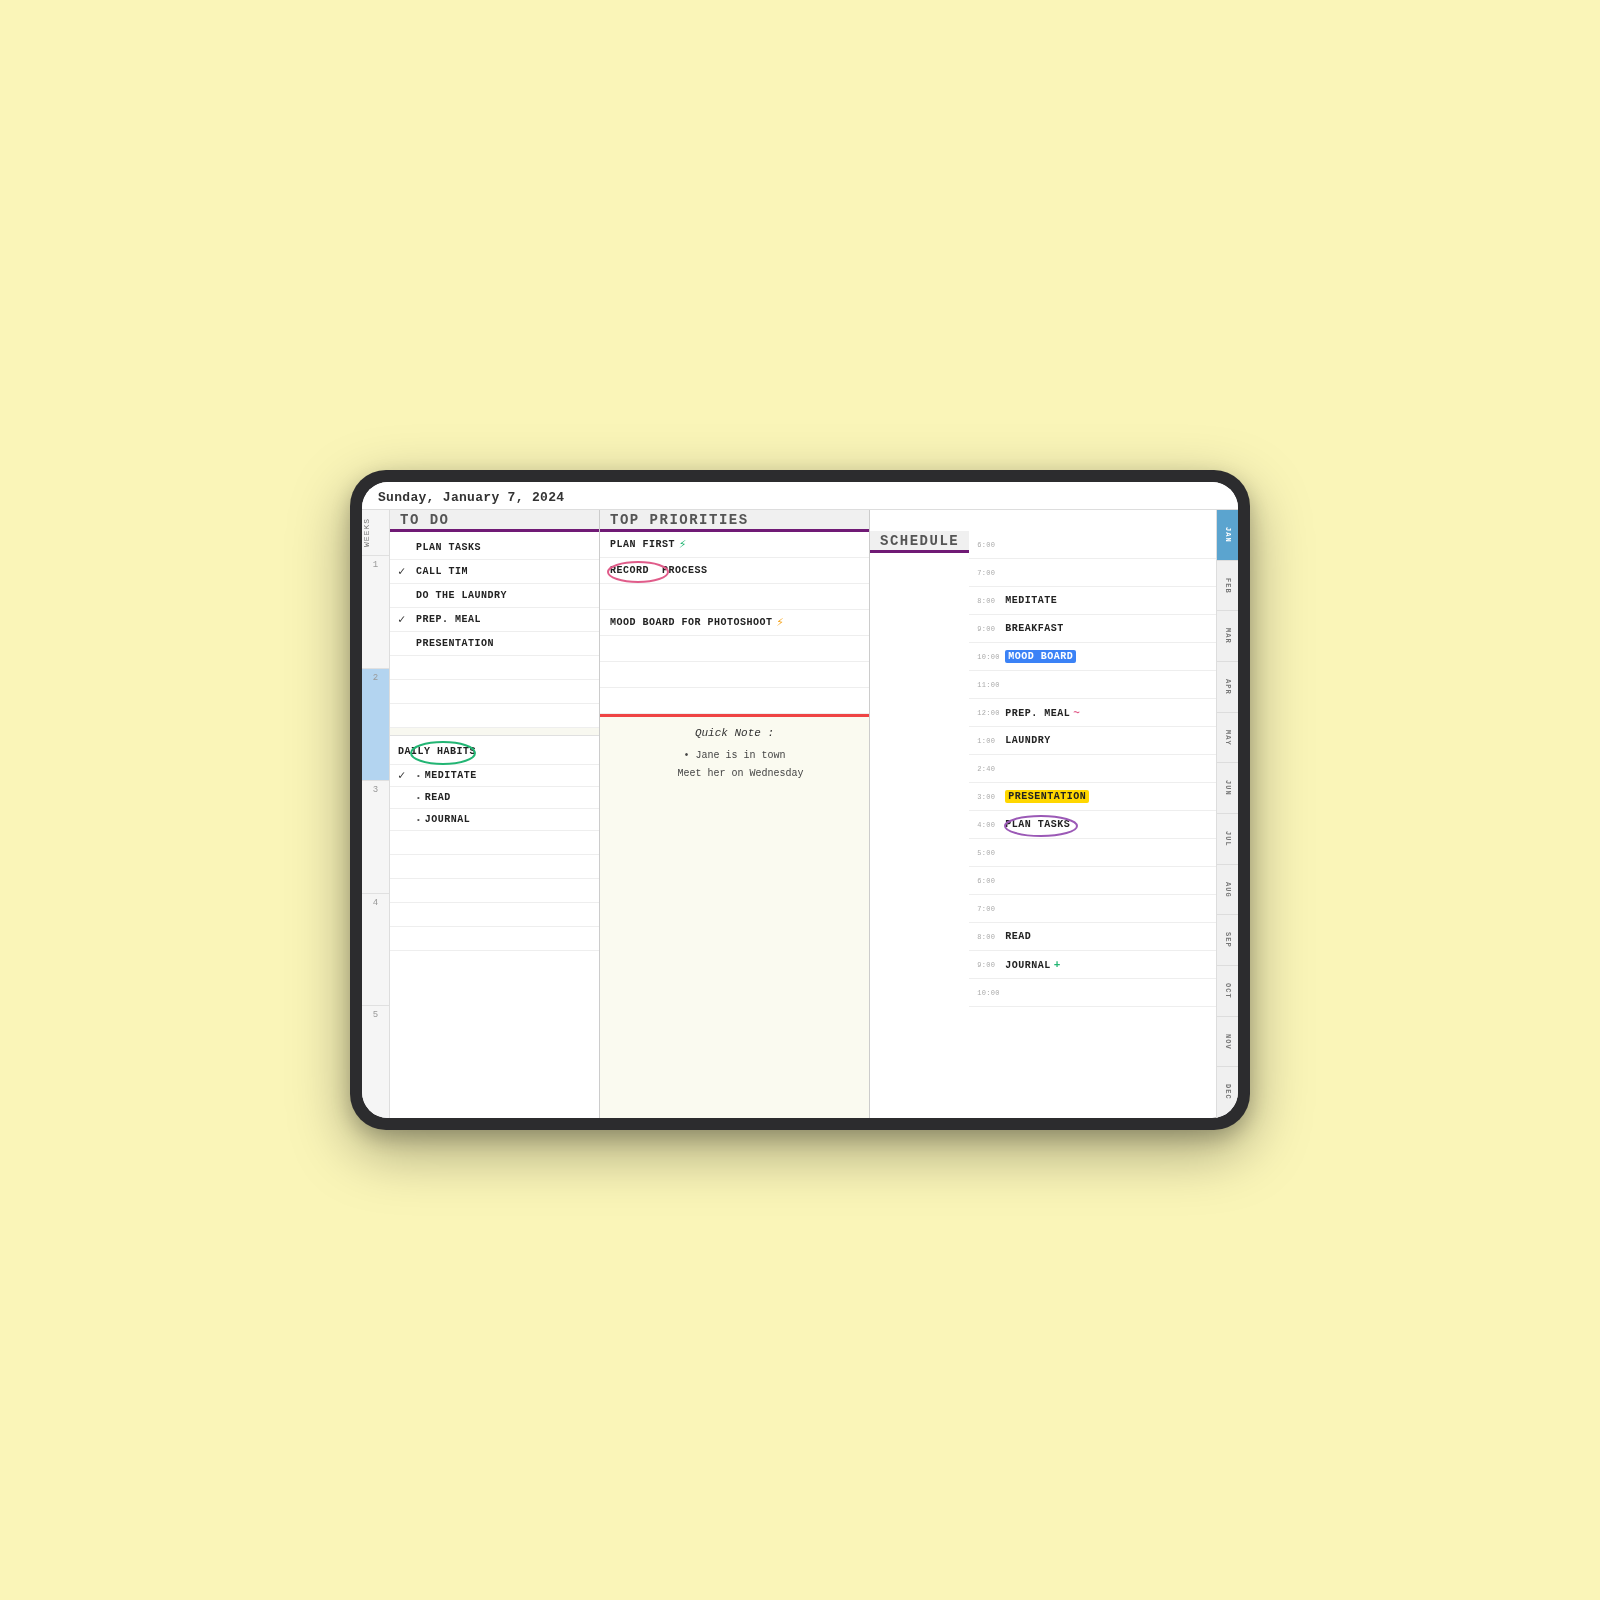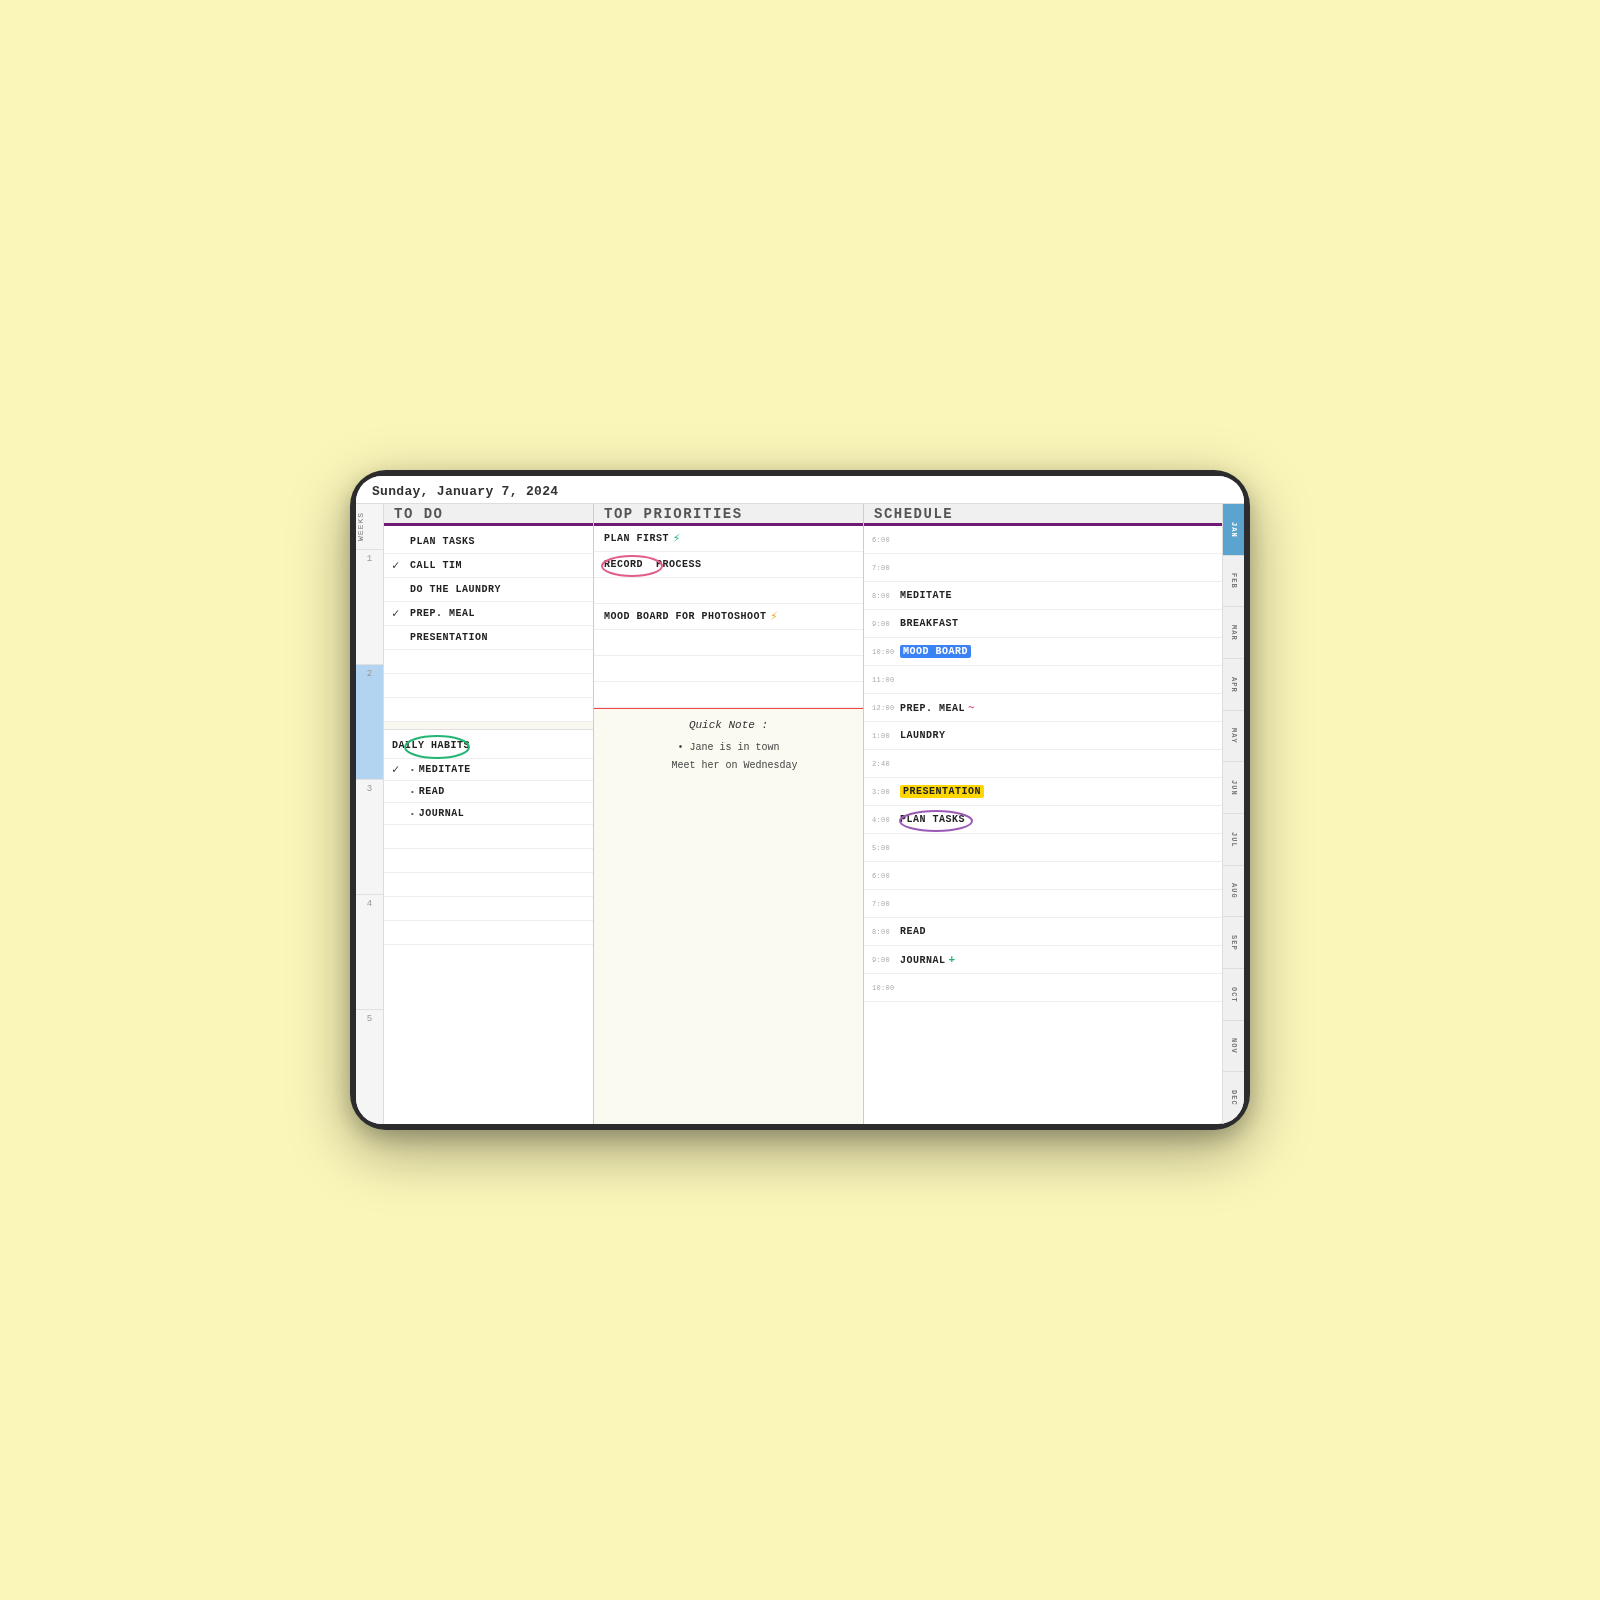--- a/index.html
+++ b/index.html
@@ -12,21 +12,21 @@
       align-items: center;
       justify-content: center;
       font-family: 'Courier New', monospace;
     }
 
     .tablet-outer {
       width: 900px;
       height: 660px;
       background: #2c2c2e;
       border-radius: 36px;
-      padding: 6px;
+      padding: 12px;
       box-shadow: 0 20px 60px rgba(0,0,0,0.35), 0 8px 20px rgba(0,0,0,0.2);
       position: relative;
     }
 
     .tablet-inner {
       width: 100%;
       height: 100%;
       background: #ffffff;
       border-radius: 26px;
       overflow: hidden;
@@ -119,21 +119,21 @@
       display: flex;
       flex-direction: column;
       flex-shrink: 0;
       text-align: center;
     }
 
     
     .schedule-column {
       flex: 1;
       display: flex;
-      flex-direction: column;
+      margin-top: 21px;
     }
 
     .col-header {
       background: #f0f0f0;
       padding: 4px 10px;
       font-size: 14px;
       font-weight: 700;
       letter-spacing: 1.5px;
       color: #555;
       text-transform: uppercase;
@@ -287,21 +287,21 @@
     .lightning-yellow {
       color: #f5a623;
       font-size: 12px;
       margin-left: 4px;
     }
 
     
     .quick-note-area {
       flex: 1;
       background: #fafaf0;
-      border-top: 1px solid #ef4444;
+      border-top: 3px solid #ef4444;
       padding: 10px 14px;
     }
 
     .quick-note-title {
       font-size: 11px;
       font-family: 'Courier New', monospace;
       color: #333;
       margin-bottom: 8px;
       font-style: italic;
     }

